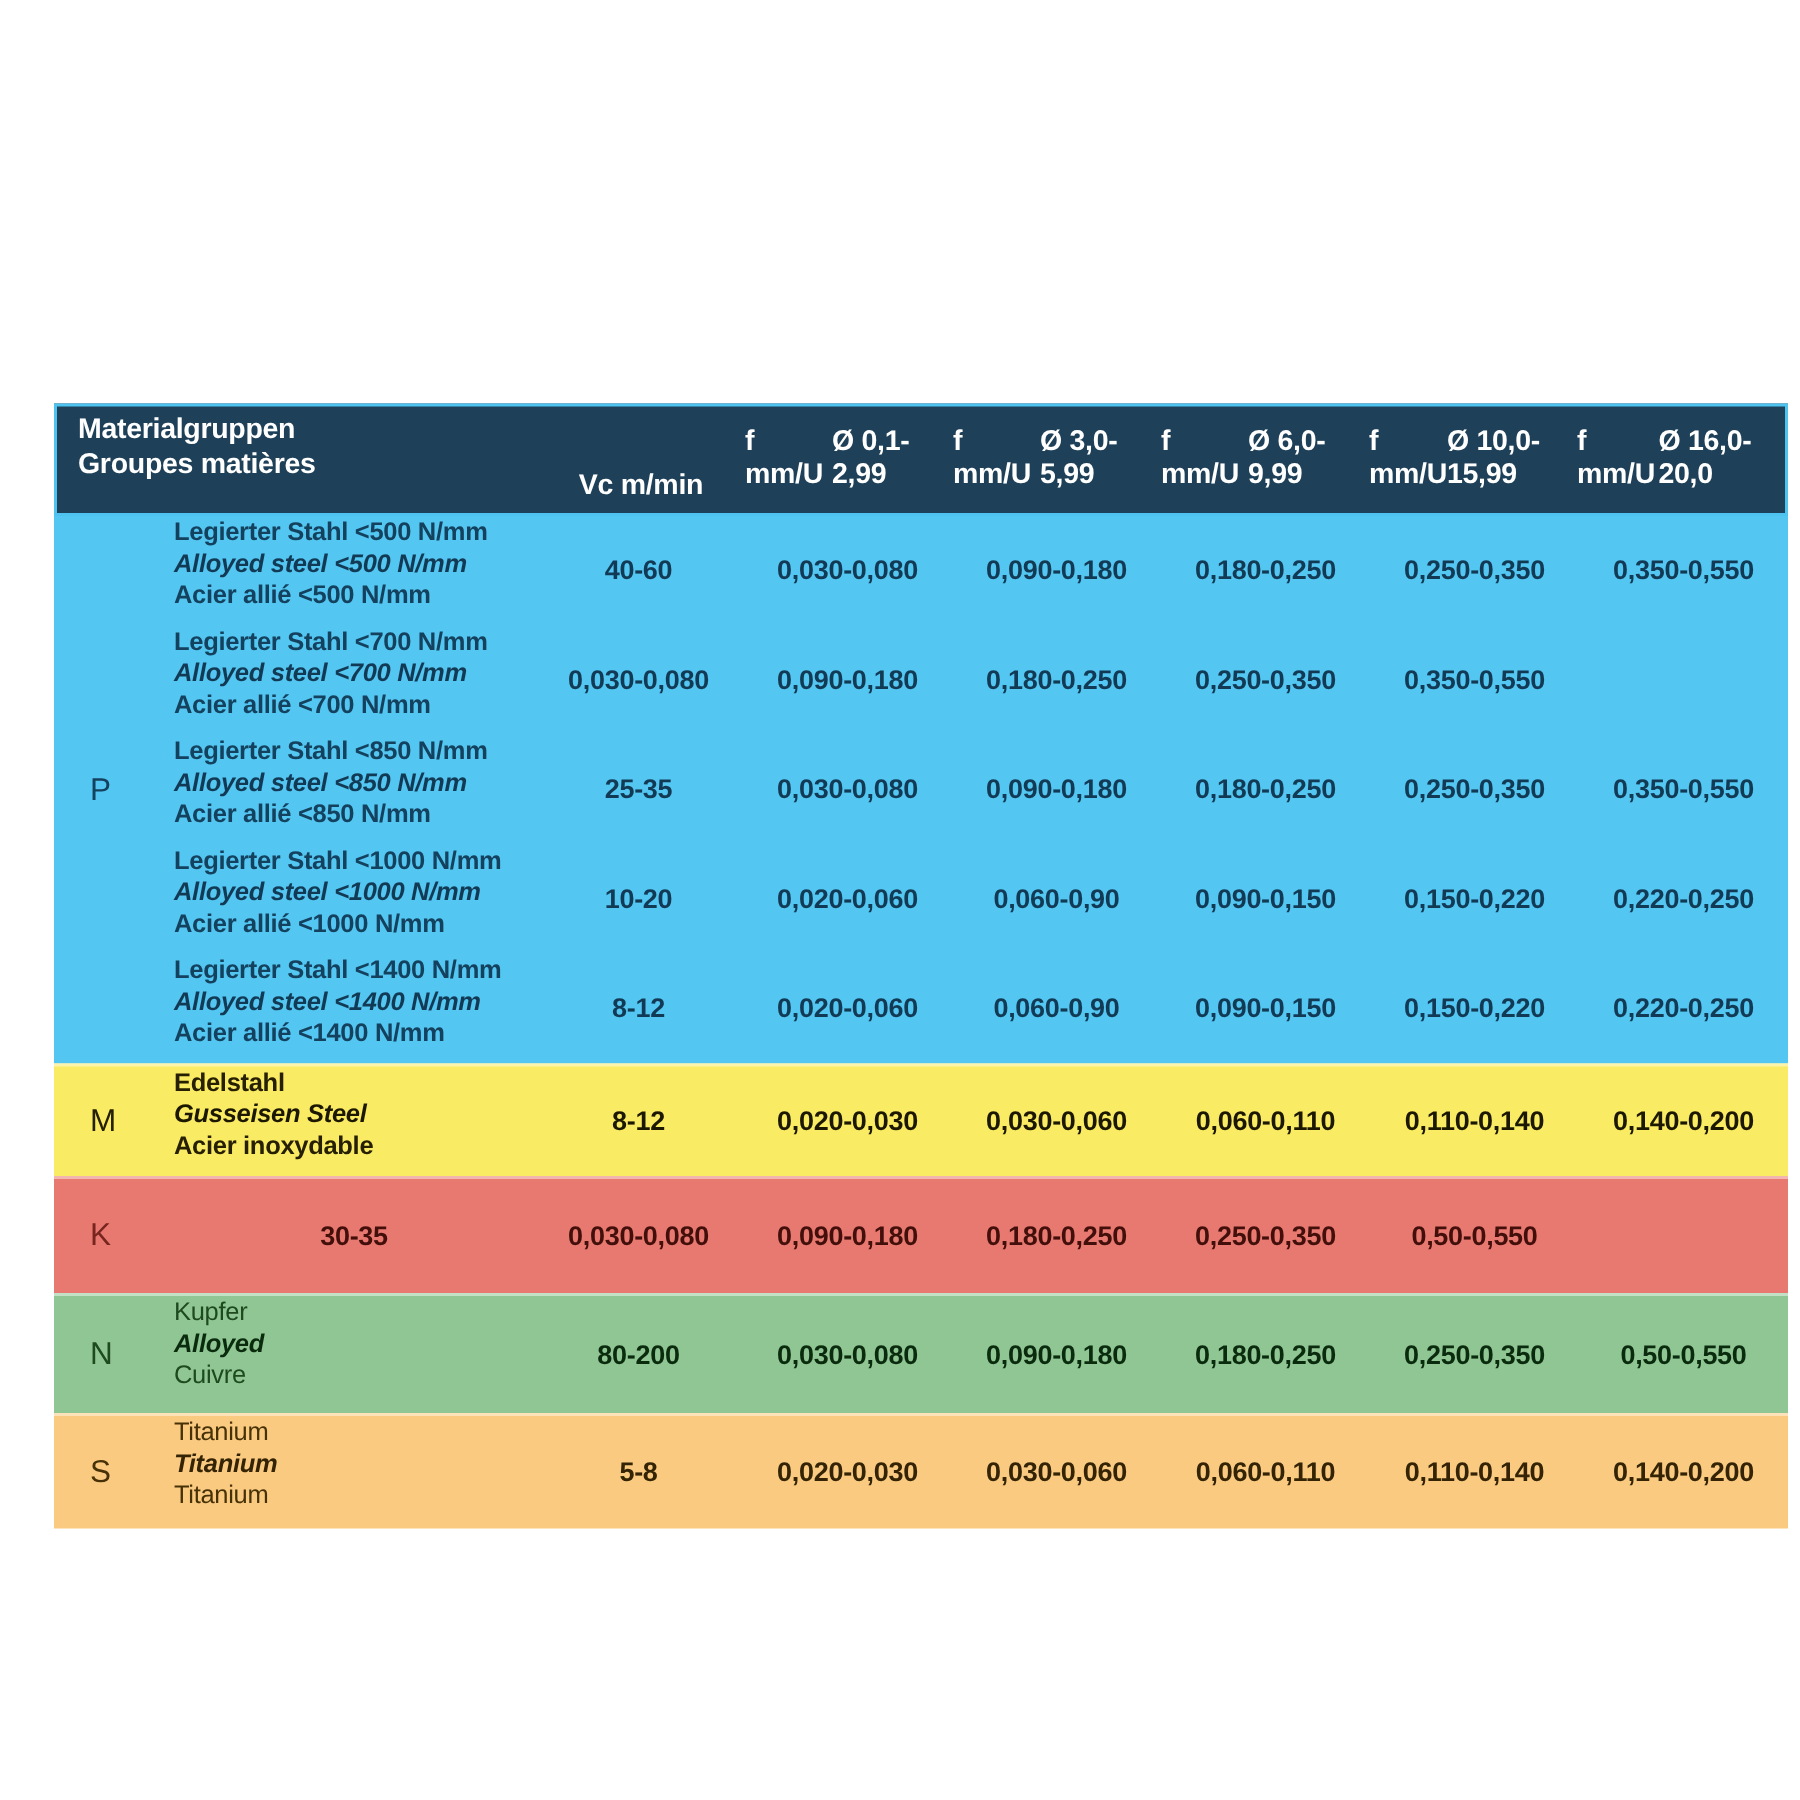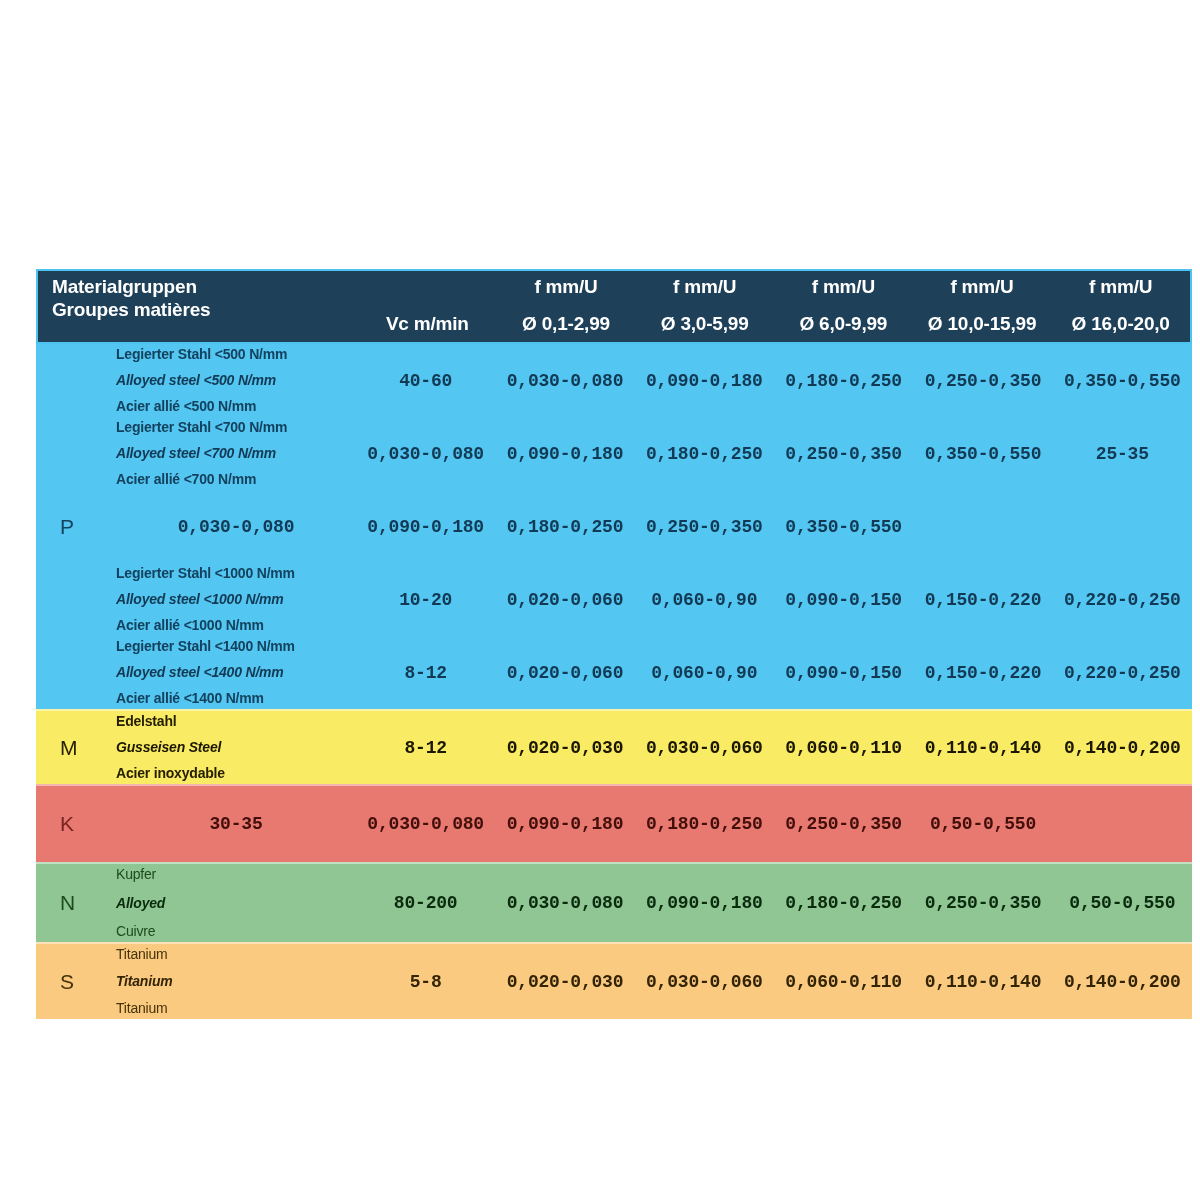--- a/index.html
+++ b/index.html
@@ -22,49 +22,49 @@
   .hdr-title{
     padding:4px 0 0 14px;display:flex;flex-direction:column;justify-content:flex-start;
     font-size:19px;font-weight:700;line-height:23px;letter-spacing:-0.2px;
   }
   .hdr-title .it{font-style:italic;}
   .hdr-vc{
     display:flex;align-items:flex-end;justify-content:center;
     padding-bottom:7px;font-size:19px;font-weight:700;letter-spacing:-0.2px;text-align:right;
   }
   .hdr-f{
-    display:flex;flex-direction:column;justify-content:space-between;align-items:center;
+    display:flex;justify-content:space-between;align-items:center;
     padding:5px 0 7px 0;font-size:19px;font-weight:700;letter-spacing:-0.2px;
   }
   
   .section{
     display:grid;
     grid-template-columns:80px 240px repeat(6,1fr);
     grid-auto-rows:var(--rh);
     background:var(--bg);color:var(--t);
   }
   .section + .section{border-top:2px solid rgba(255,255,255,0.45);}
   .sec-0{--rh:73px;}
   .sec-1{--rh:73px;}
   .sec-2{--rh:76px;}
   .sec-3{--rh:78px;}
   .sec-4{--rh:75px;}
   .letter{
     grid-column:1;display:flex;align-items:center;
     padding-left:24px;font-size:21px;font-weight:400;
   }
   .names{
-    grid-column:2;display:flex;flex-direction:column;justify-content:space-between;
-    font-size:14px;font-weight:700;line-height:21px;letter-spacing:-0.2px;
+    grid-column:2;display:flex;flex-direction:column;justify-content:flex-start;
+    font-size:17px;font-weight:700;line-height:21px;letter-spacing:-0.2px;
   }
   .names .l2{font-style:italic;color:var(--ts);}
   .section.plain .l1,.section.plain .l3{font-weight:400;}
   .val{
     display:flex;align-items:center;justify-content:center;
-    font-size:18px;font-weight:700;letter-spacing:-0.2px;color:var(--ts);font-family:Liberation Mono, monospace;
+    font-size:18px;font-weight:700;letter-spacing:-0.2px;color:var(--ts);
   }
 </style>
 </head>
 <body>
 
 <div class="table">
   <div class="hdr">
     <div class="hdr-title">
       <span>Materialgruppen</span>
       <span>Groupes matières</span>
@@ -110,20 +110,25 @@
         <div class="names">
           <span class="l1">Legierter Stahl &lt;700 N/mm</span>
           <span class="l2">Alloyed steel &lt;700 N/mm</span>
           <span class="l3">Acier allié &lt;700 N/mm</span>
         </div>
         <div class="val">0,030-0,080</div>
         <div class="val">0,090-0,180</div>
         <div class="val">0,180-0,250</div>
         <div class="val">0,250-0,350</div>
         <div class="val">0,350-0,550</div>
+        <div class="names">
+          <span class="l1">Legierter Stahl &lt;850 N/mm</span>
+          <span class="l2">Alloyed steel &lt;850 N/mm</span>
+          <span class="l3">Acier allié &lt;850 N/mm</span>
+        </div>
         <div class="val">25-35</div>
         <div class="val">0,030-0,080</div>
         <div class="val">0,090-0,180</div>
         <div class="val">0,180-0,250</div>
         <div class="val">0,250-0,350</div>
         <div class="val">0,350-0,550</div>
         <div class="names">
           <span class="l1">Legierter Stahl &lt;1000 N/mm</span>
           <span class="l2">Alloyed steel &lt;1000 N/mm</span>
           <span class="l3">Acier allié &lt;1000 N/mm</span>

